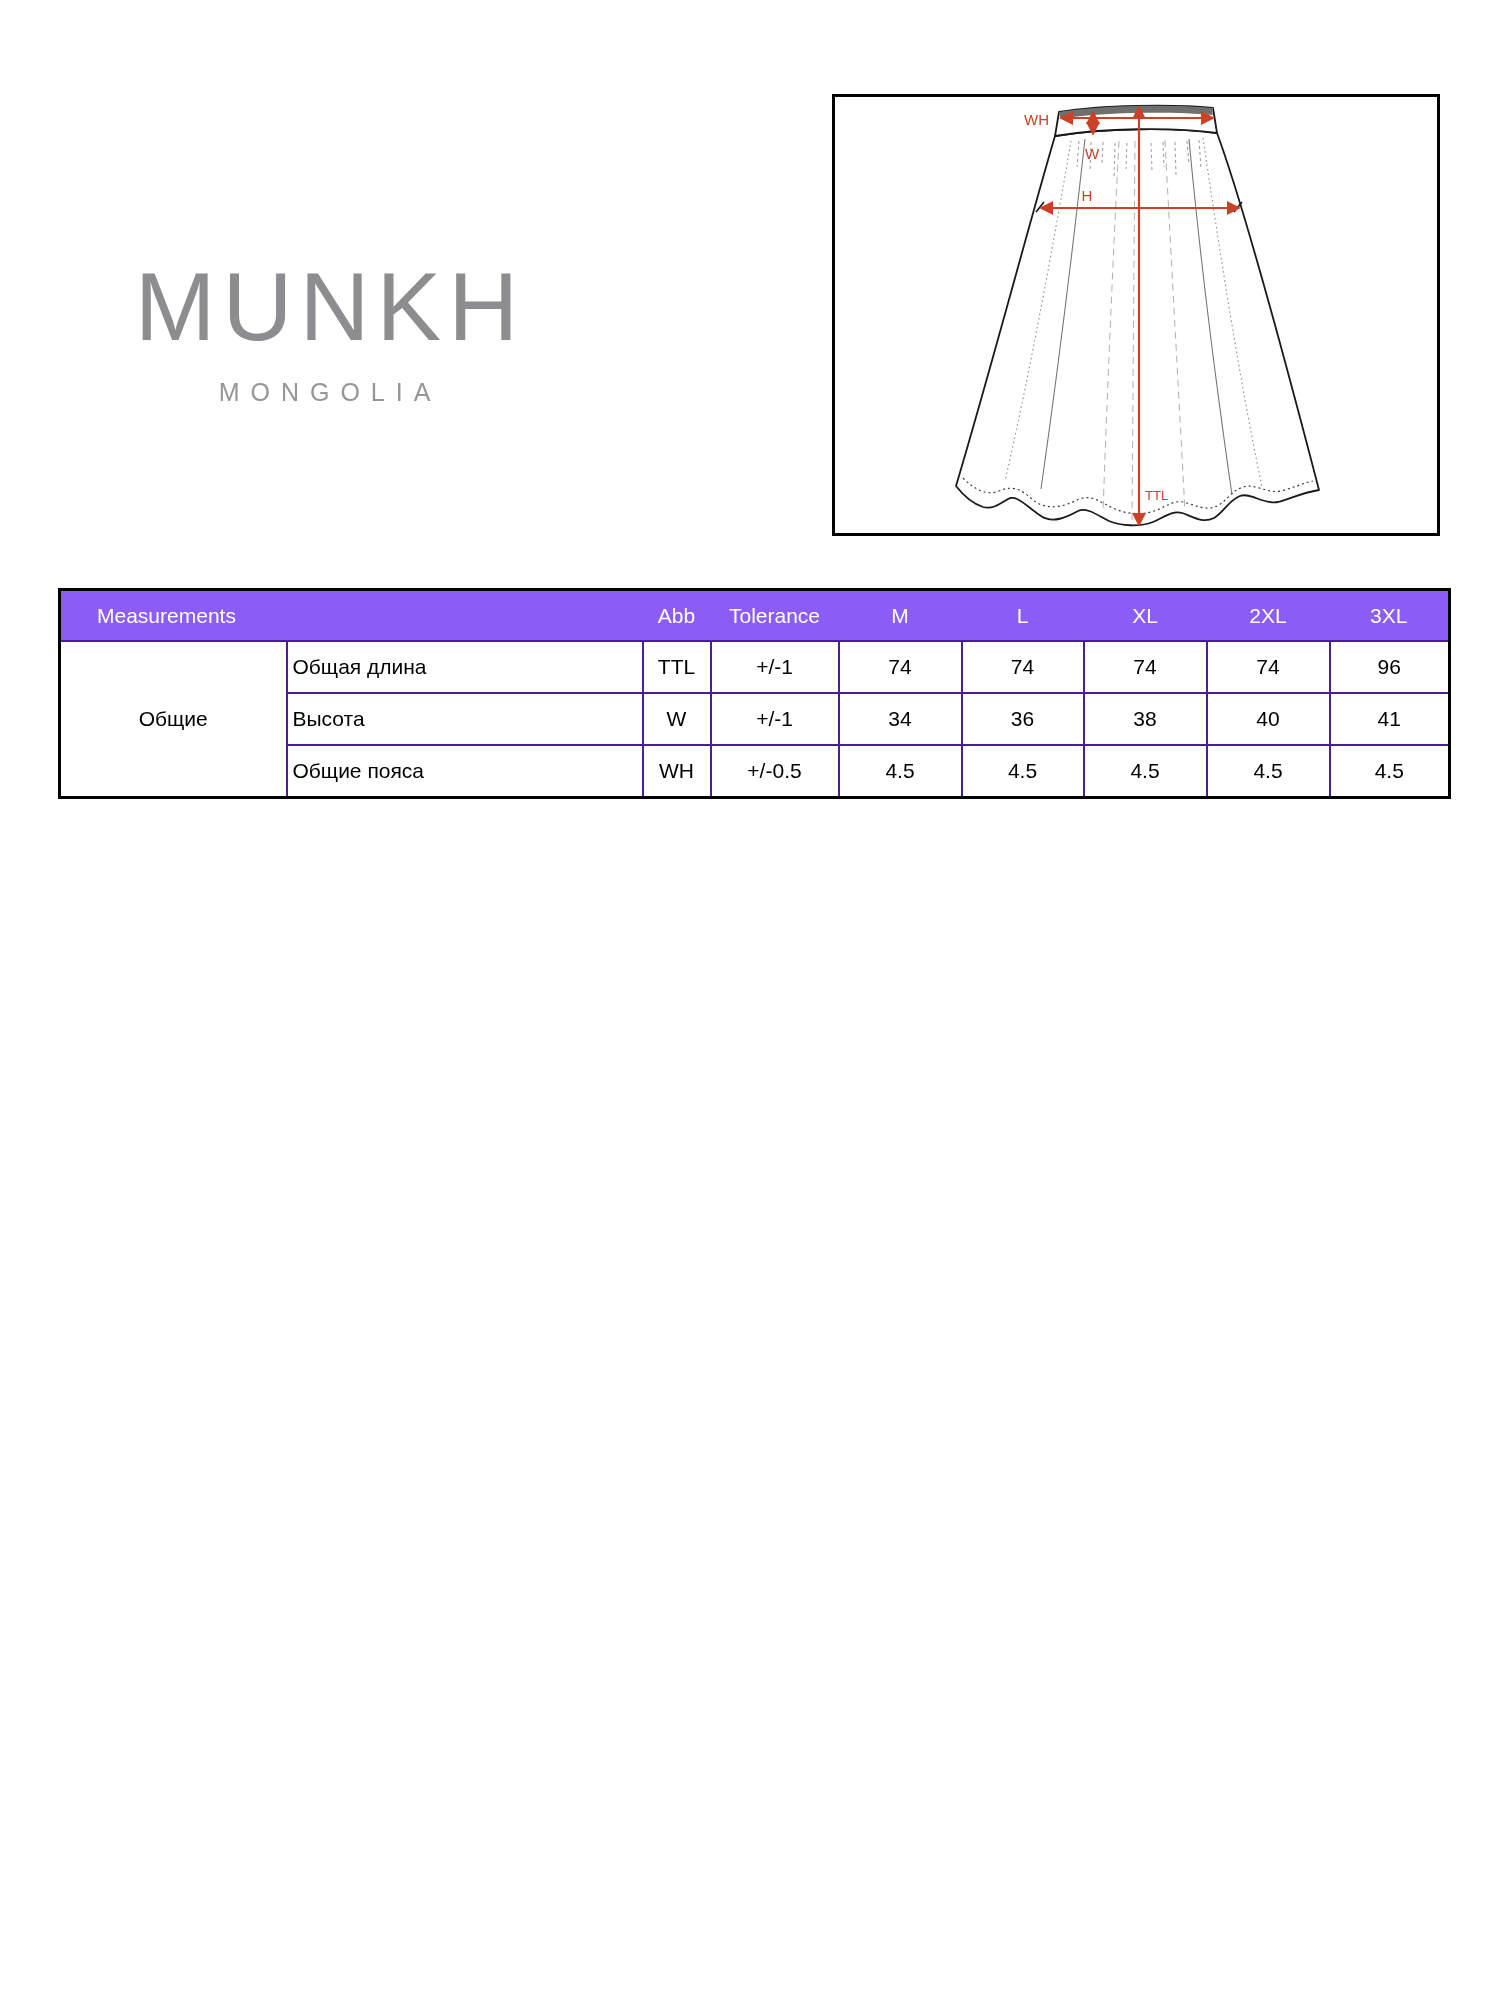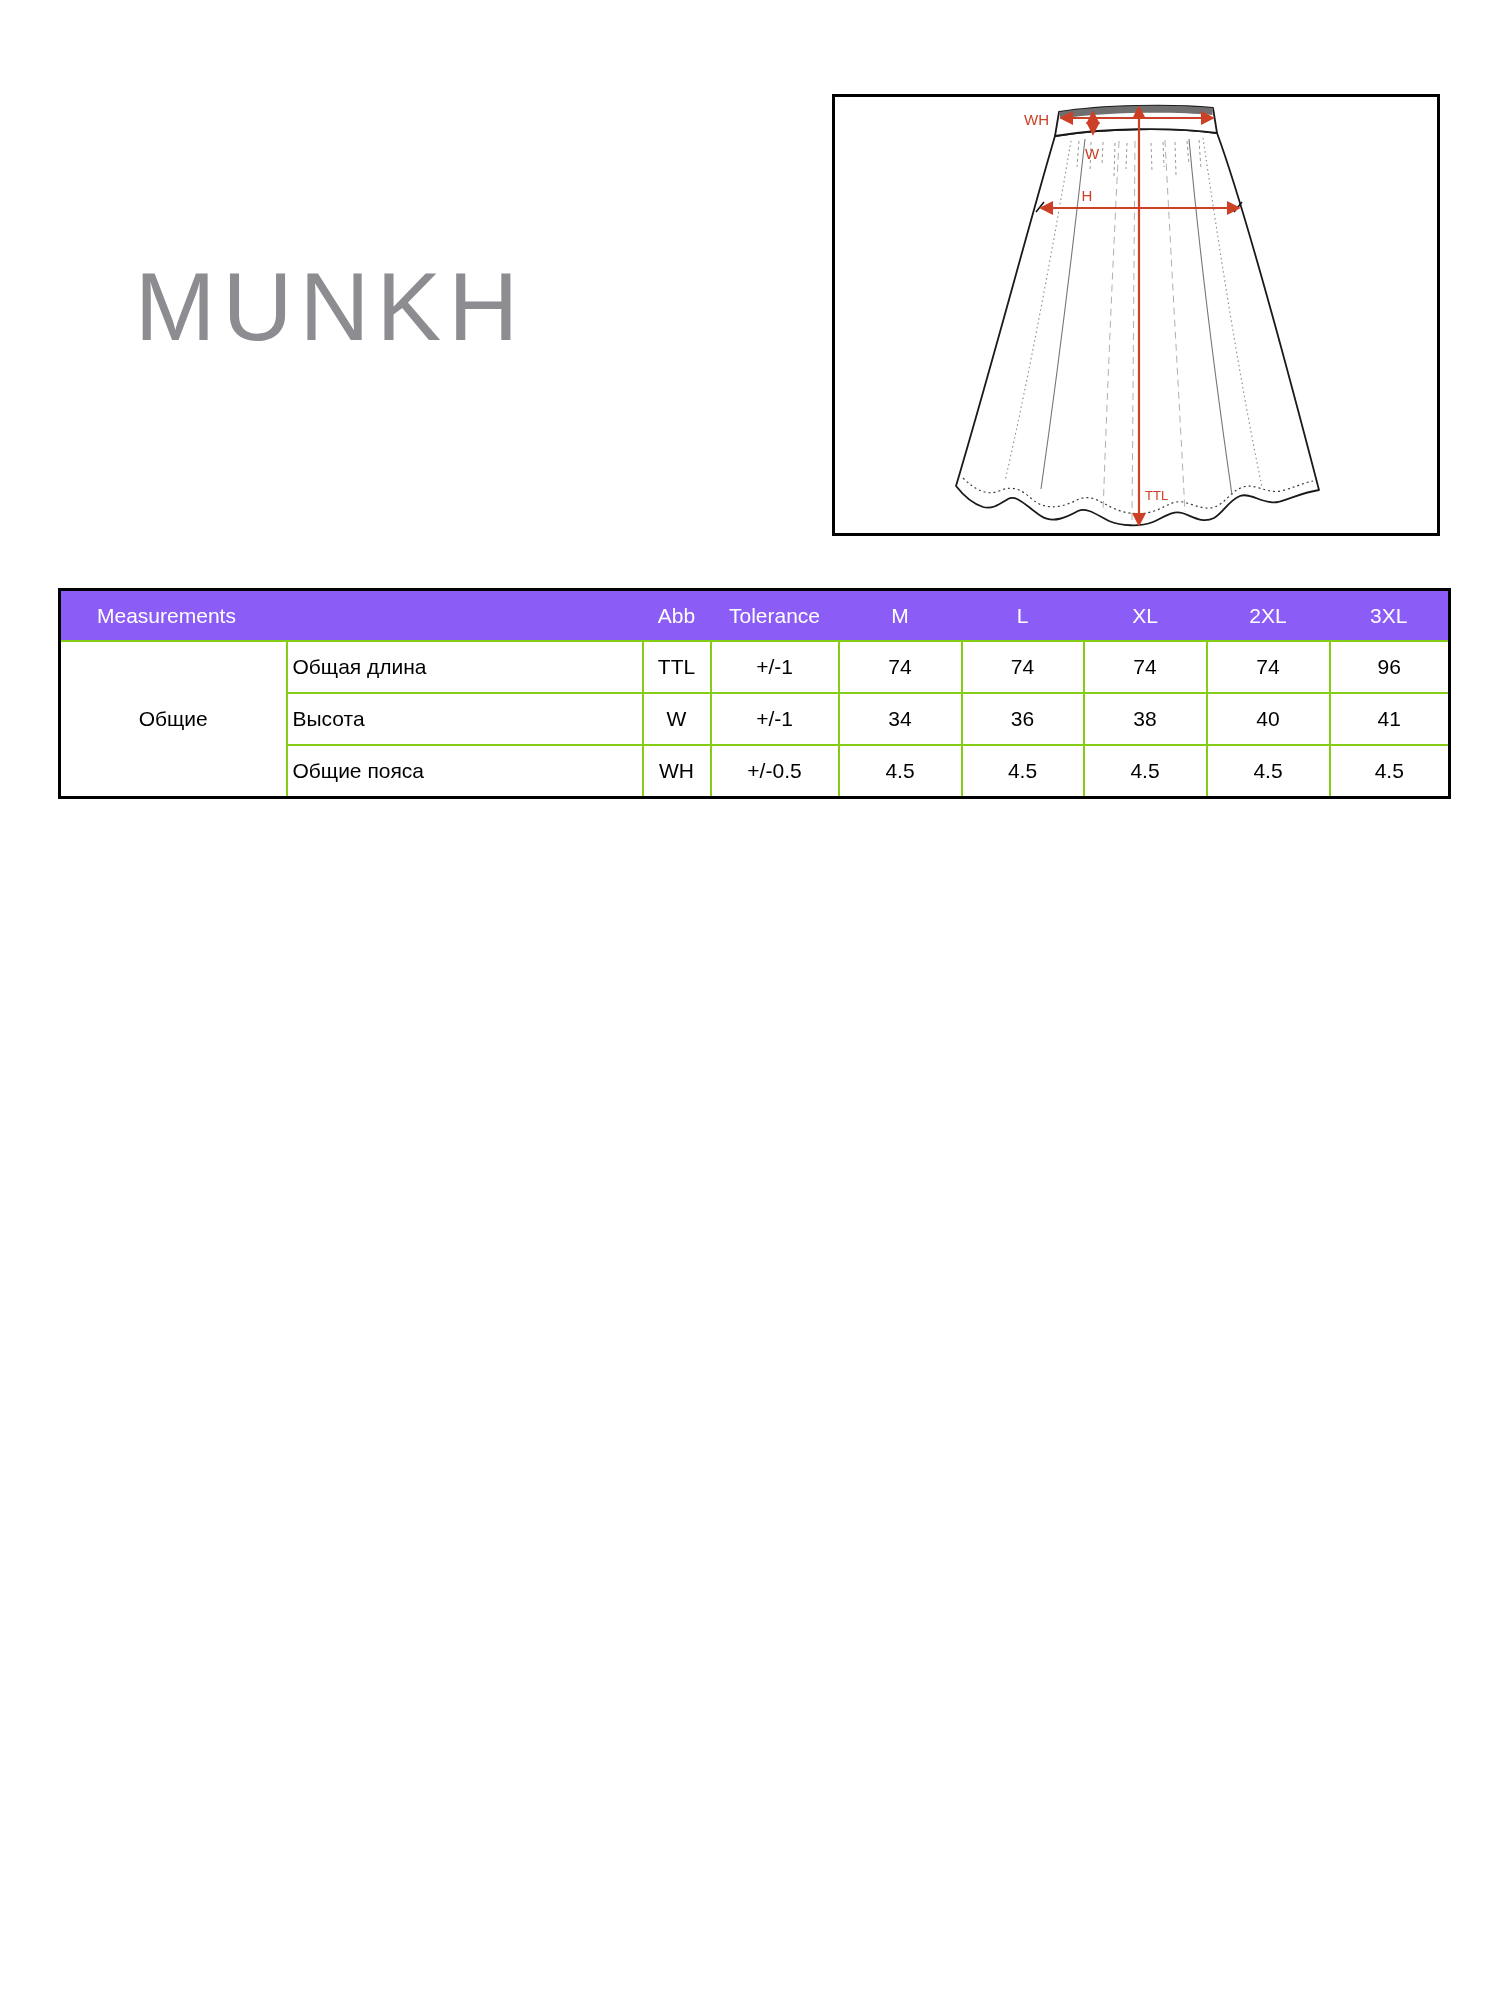--- a/index.html
+++ b/index.html
@@ -61,21 +61,21 @@
     height: 49px;
     text-align: center;
     border: 0;
     padding: 0;
   }
   .spec-table thead th.h-meas {
     text-align: left;
     padding-left: 36px;
   }
   .spec-table tbody td {
-    border: 2px solid #84cc16;
+    border: 2px solid #4c1d95;
     background: #fff;
     height: 50px;
     text-align: center;
     vertical-align: middle;
     padding: 0;
   }
   .spec-table tbody td.cell-name {
     text-align: left;
     padding-left: 5px;
   }
@@ -83,20 +83,21 @@
     text-align: center;
   }
 
   .ann-text { font-family: "Liberation Sans", sans-serif; }
 </style>
 </head>
 <body>
 
 <div class="logo">
   <div class="logo-brand">MUNKH</div>
+  <div class="logo-country">MONGOLIA</div>
 </div>
 
 <div class="diagram-box">
   <svg viewBox="0 0 602 436" xmlns="http://www.w3.org/2000/svg">
     <defs>
       <marker id="arrow" viewBox="0 0 10 10" refX="8" refY="5" markerWidth="6.5" markerHeight="6.5" orient="auto-start-reverse">
         <path d="M0,0 L10,5 L0,10 z" fill="#cc4125"></path>
       </marker>
     </defs>
 

